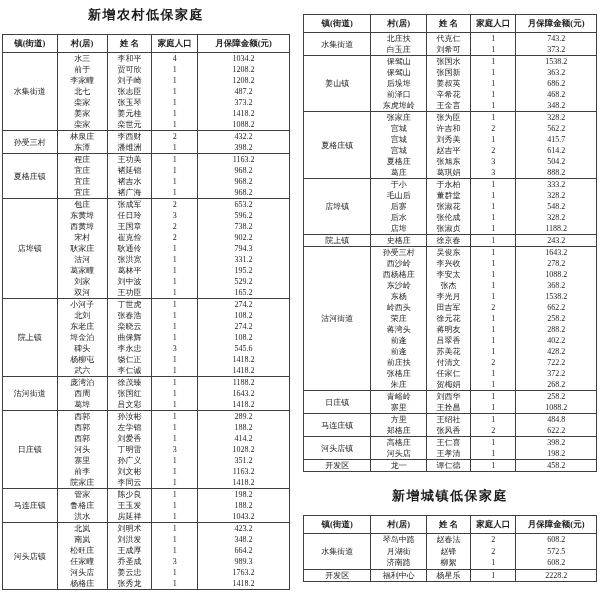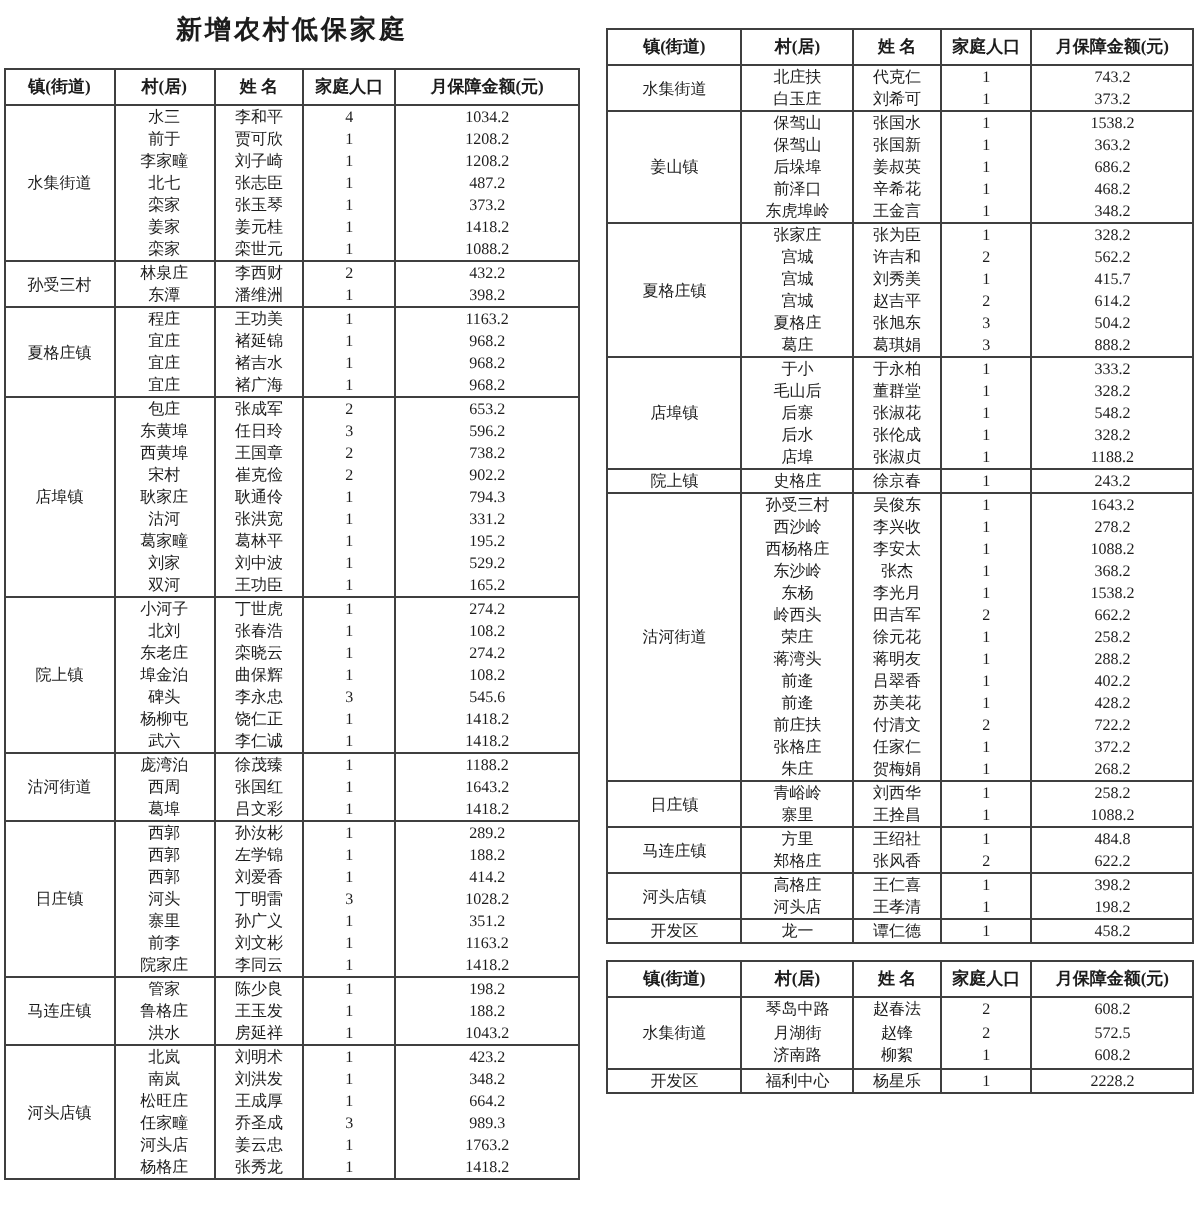--- a/index.html
+++ b/index.html
@@ -618,20 +618,21 @@
             <td rowspan="1">开发区</td>
             <td>龙一</td>
             <td>谭仁德</td>
             <td>1</td>
             <td>458.2</td>
           </tr>
         </tbody>
       </table>
     </div>
 
+  <div class="title mt1">新增城镇低保家庭</div>
   <div class="tbl">
       <table class="t-urban_new">
         <colgroup>
           <col style="width: 23%;">
           <col style="width: 19%;">
           <col style="width: 15%;">
           <col style="width: 15.5%;">
           <col style="width: 27.5%;">
         </colgroup>
         <thead>

